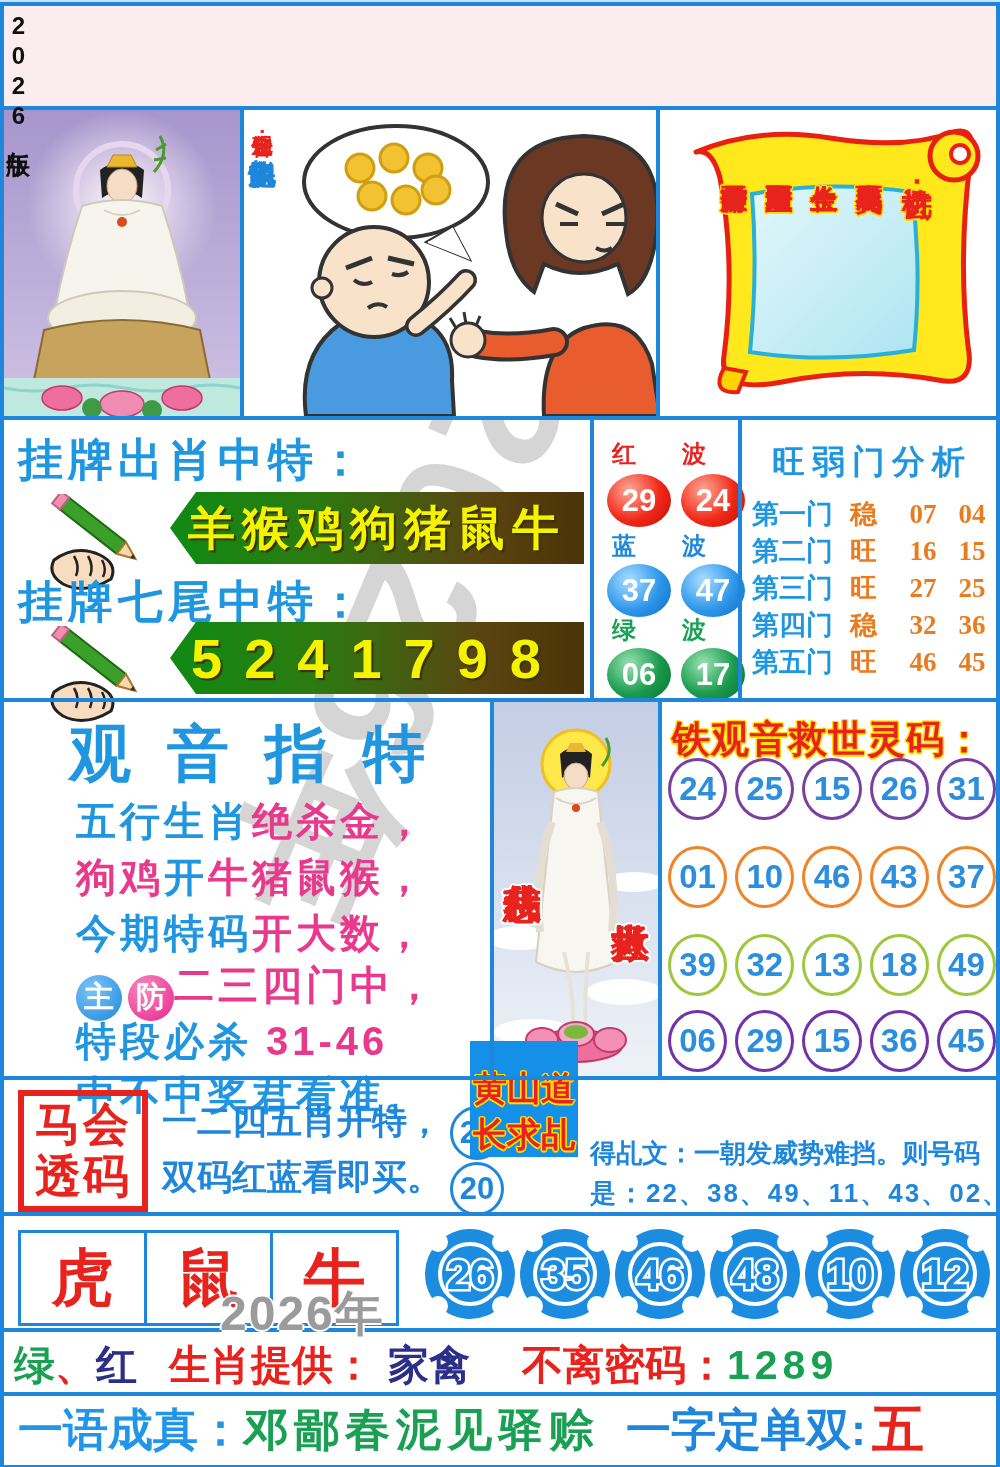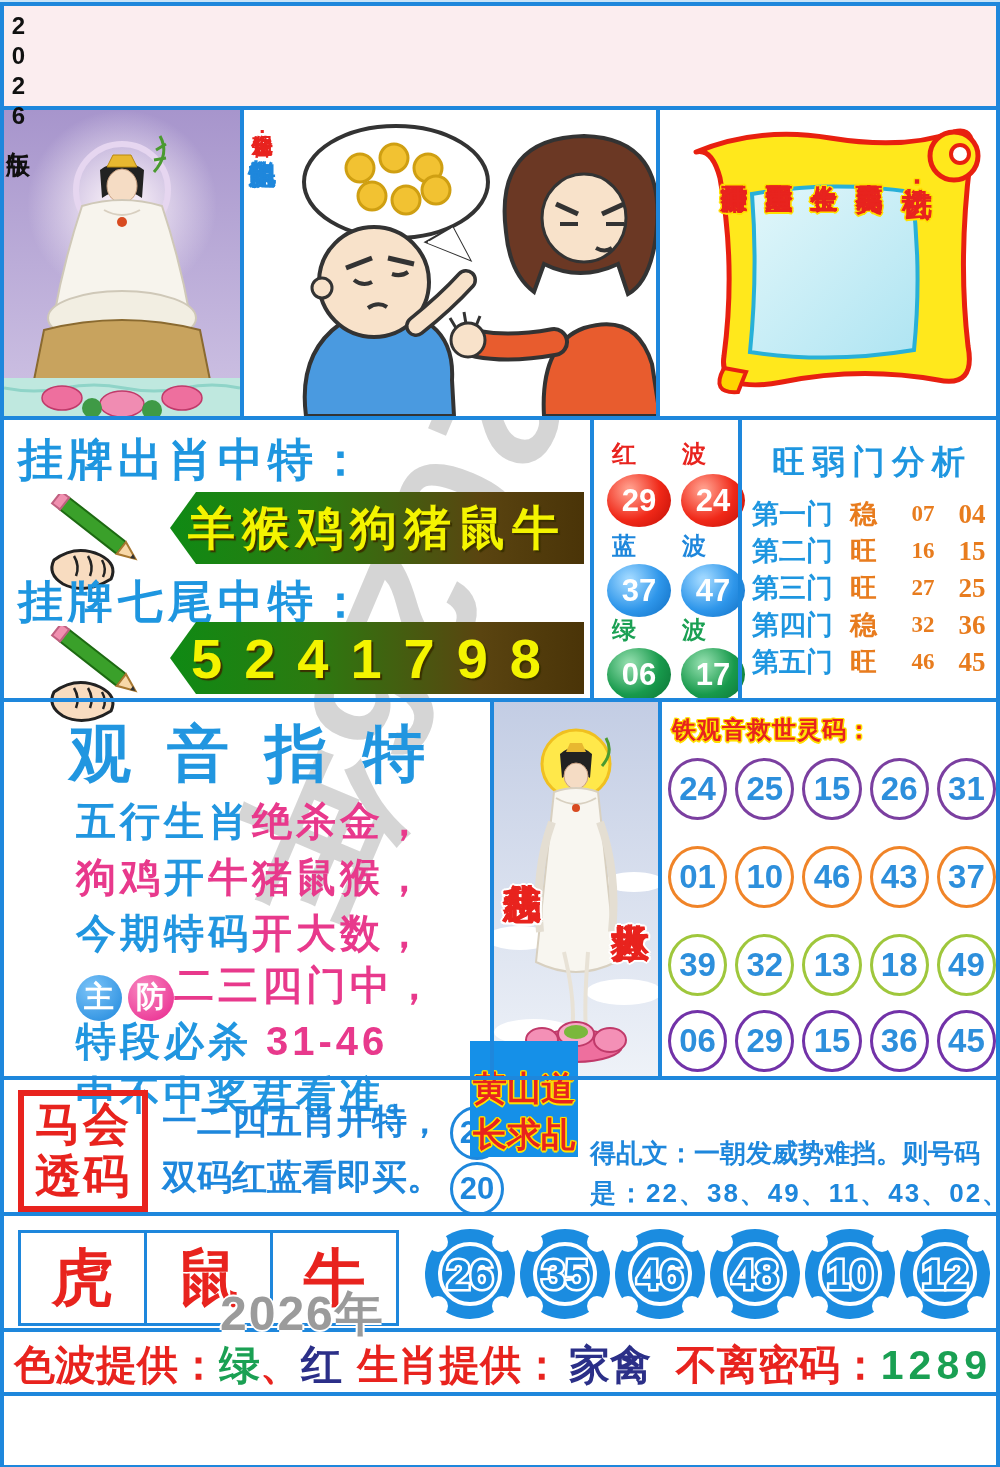--- a/index.html
+++ b/index.html
@@ -46,37 +46,37 @@
   .red-ball{background:radial-gradient(circle at 35% 30%,#ff9a88 6%,#f02818 55%,#bd0e06);}
   .blue-ball{background:radial-gradient(circle at 35% 30%,#9cd6ff 6%,#2e96ea 55%,#0f6cc0);}
   .green-ball{background:radial-gradient(circle at 35% 30%,#8cdaa8 6%,#189a4c 55%,#0c7034);}
   
   .gtitle{left:744px;top:434px;width:248px;text-align:center;font-size:33px;font-weight:900;color:#1e96e0;
           letter-spacing:7px;font-family:"Liberation Serif",serif;z-index:3;}
   .grow{position:absolute;left:748px;width:244px;display:flex;align-items:center;z-index:3;
         font-weight:900;font-family:"Liberation Serif",serif;}
   .gc1{width:98px;font-size:27px;color:#1e96e0;}
   .gc2{width:48px;font-size:27px;color:#e87c1e;}
-  .gc3{width:50px;font-size:23px;color:#e87c1e;text-align:center;}
+  .gc3{width:50px;font-size:27px;color:#e87c1e;text-align:center;}
   .gc4{width:48px;font-size:27px;color:#e87c1e;text-align:center;}
   
   .tiptitle{left:0;top:706px;width:486px;text-align:center;font-size:62px;font-weight:900;color:#2196e0;
             letter-spacing:36px;text-indent:36px;font-family:"Liberation Serif",serif;z-index:3;white-space:nowrap;}
   .tipline{position:absolute;left:72px;font-size:40px;font-weight:900;letter-spacing:4px;z-index:3;
            font-family:"Liberation Serif",serif;white-space:nowrap;}
   .tb{color:#2196e0;} .tp{color:#e8398c;}
   .badge{display:inline-flex;width:46px;height:46px;border-radius:50%;align-items:center;justify-content:center;
          color:#fff;font-size:30px;vertical-align:-8px;letter-spacing:0;}
   .badge.b1{background:radial-gradient(circle at 35% 30%,#7cc4f8,#1e87dc);}
   .badge.b2{background:radial-gradient(circle at 35% 30%,#f888c0,#e8248c);margin-left:6px;}
   
   .gy2{left:490px;top:696px;width:164px;height:374px;z-index:2;}
   .gybn{z-index:3;font-size:38px;font-weight:900;color:#e8231e;line-height:1.06;font-family:"Liberation Serif",serif;}
   
-  .savtitle{left:668px;top:708px;font-size:24px;font-weight:900;color:#e8231e;letter-spacing:1px;z-index:3;}
+  .savtitle{left:668px;top:708px;font-size:38px;font-weight:900;color:#e8231e;letter-spacing:1px;z-index:3;}
   .savrow{position:absolute;left:664px;width:328px;display:flex;gap:8px;z-index:3;}
   .ring{width:56px;height:56px;border-radius:50%;border:3px solid;display:flex;align-items:center;
         justify-content:center;font-size:33px;font-weight:700;color:#2d8fdc;background:#fff;}
   .rc0{border-color:#7b3fa0;} .rc1{border-color:#f08428;} .rc2{border-color:#9fc73c;} .rc3{border-color:#7232a8;}
   
   .mhbox{left:14px;top:1084px;width:118px;height:110px;border:6px solid #e8231e;display:flex;flex-direction:column;
          align-items:center;justify-content:center;z-index:3;}
   .mhbox div{font-size:46px;font-weight:900;color:#e8231e;line-height:52px;letter-spacing:2px;
              font-family:"Liberation Serif",serif;}
   .mhline{position:absolute;left:158px;font-size:35px;font-weight:900;color:#1e87dc;z-index:3;white-space:nowrap;
@@ -460,27 +460,33 @@
           <circle cx="78" cy="78" r="10"></circle>
         </g>
       <circle cx="46" cy="46" r="32" fill="#1b8ce0"></circle>
         <circle cx="46" cy="46" r="30" fill="none" stroke="#fff" stroke-width="4"></circle>
       <text x="46" y="61" text-anchor="middle" font-size="42" font-weight="bold" fill="#1b8ce0" stroke="#fff" stroke-width="5" paint-order="stroke">12</text>
     </svg>
   </div>
   <div class="line" style="left:0;top:1322px;width:992px;height:4px;"></div>
 
   <div class="abs f1">
-    <span class="red">色波提供：</span>
       <span class="grn">绿</span>
       <span class="red">、</span>
       <span class="navy">红</span>
     <span style="width:32px;"></span>
     <span class="red">生肖提供：</span>
       <span style="width:14px;"></span>
       <span class="navy">家禽</span>
     <span style="width:52px;"></span>
     <span class="red">不离密码：</span>
       <span class="grn" style="letter-spacing:5px;">1289</span>
   </div>
   <div class="line" style="left:0;top:1386px;width:992px;height:4px;"></div>
+  <div class="abs f2">
+    <span class="lblue">一语成真：</span>
+      <span class="grn" style="letter-spacing:6px;">邓鄙春泥见驿赊</span>
+    <span style="width:26px;"></span>
+    <span class="blue">一字定单双:</span>
+      <span class="red" style="font-size:52px;margin-left:6px;">五</span>
+  </div>
 
 </div>
 
 </body></html>

